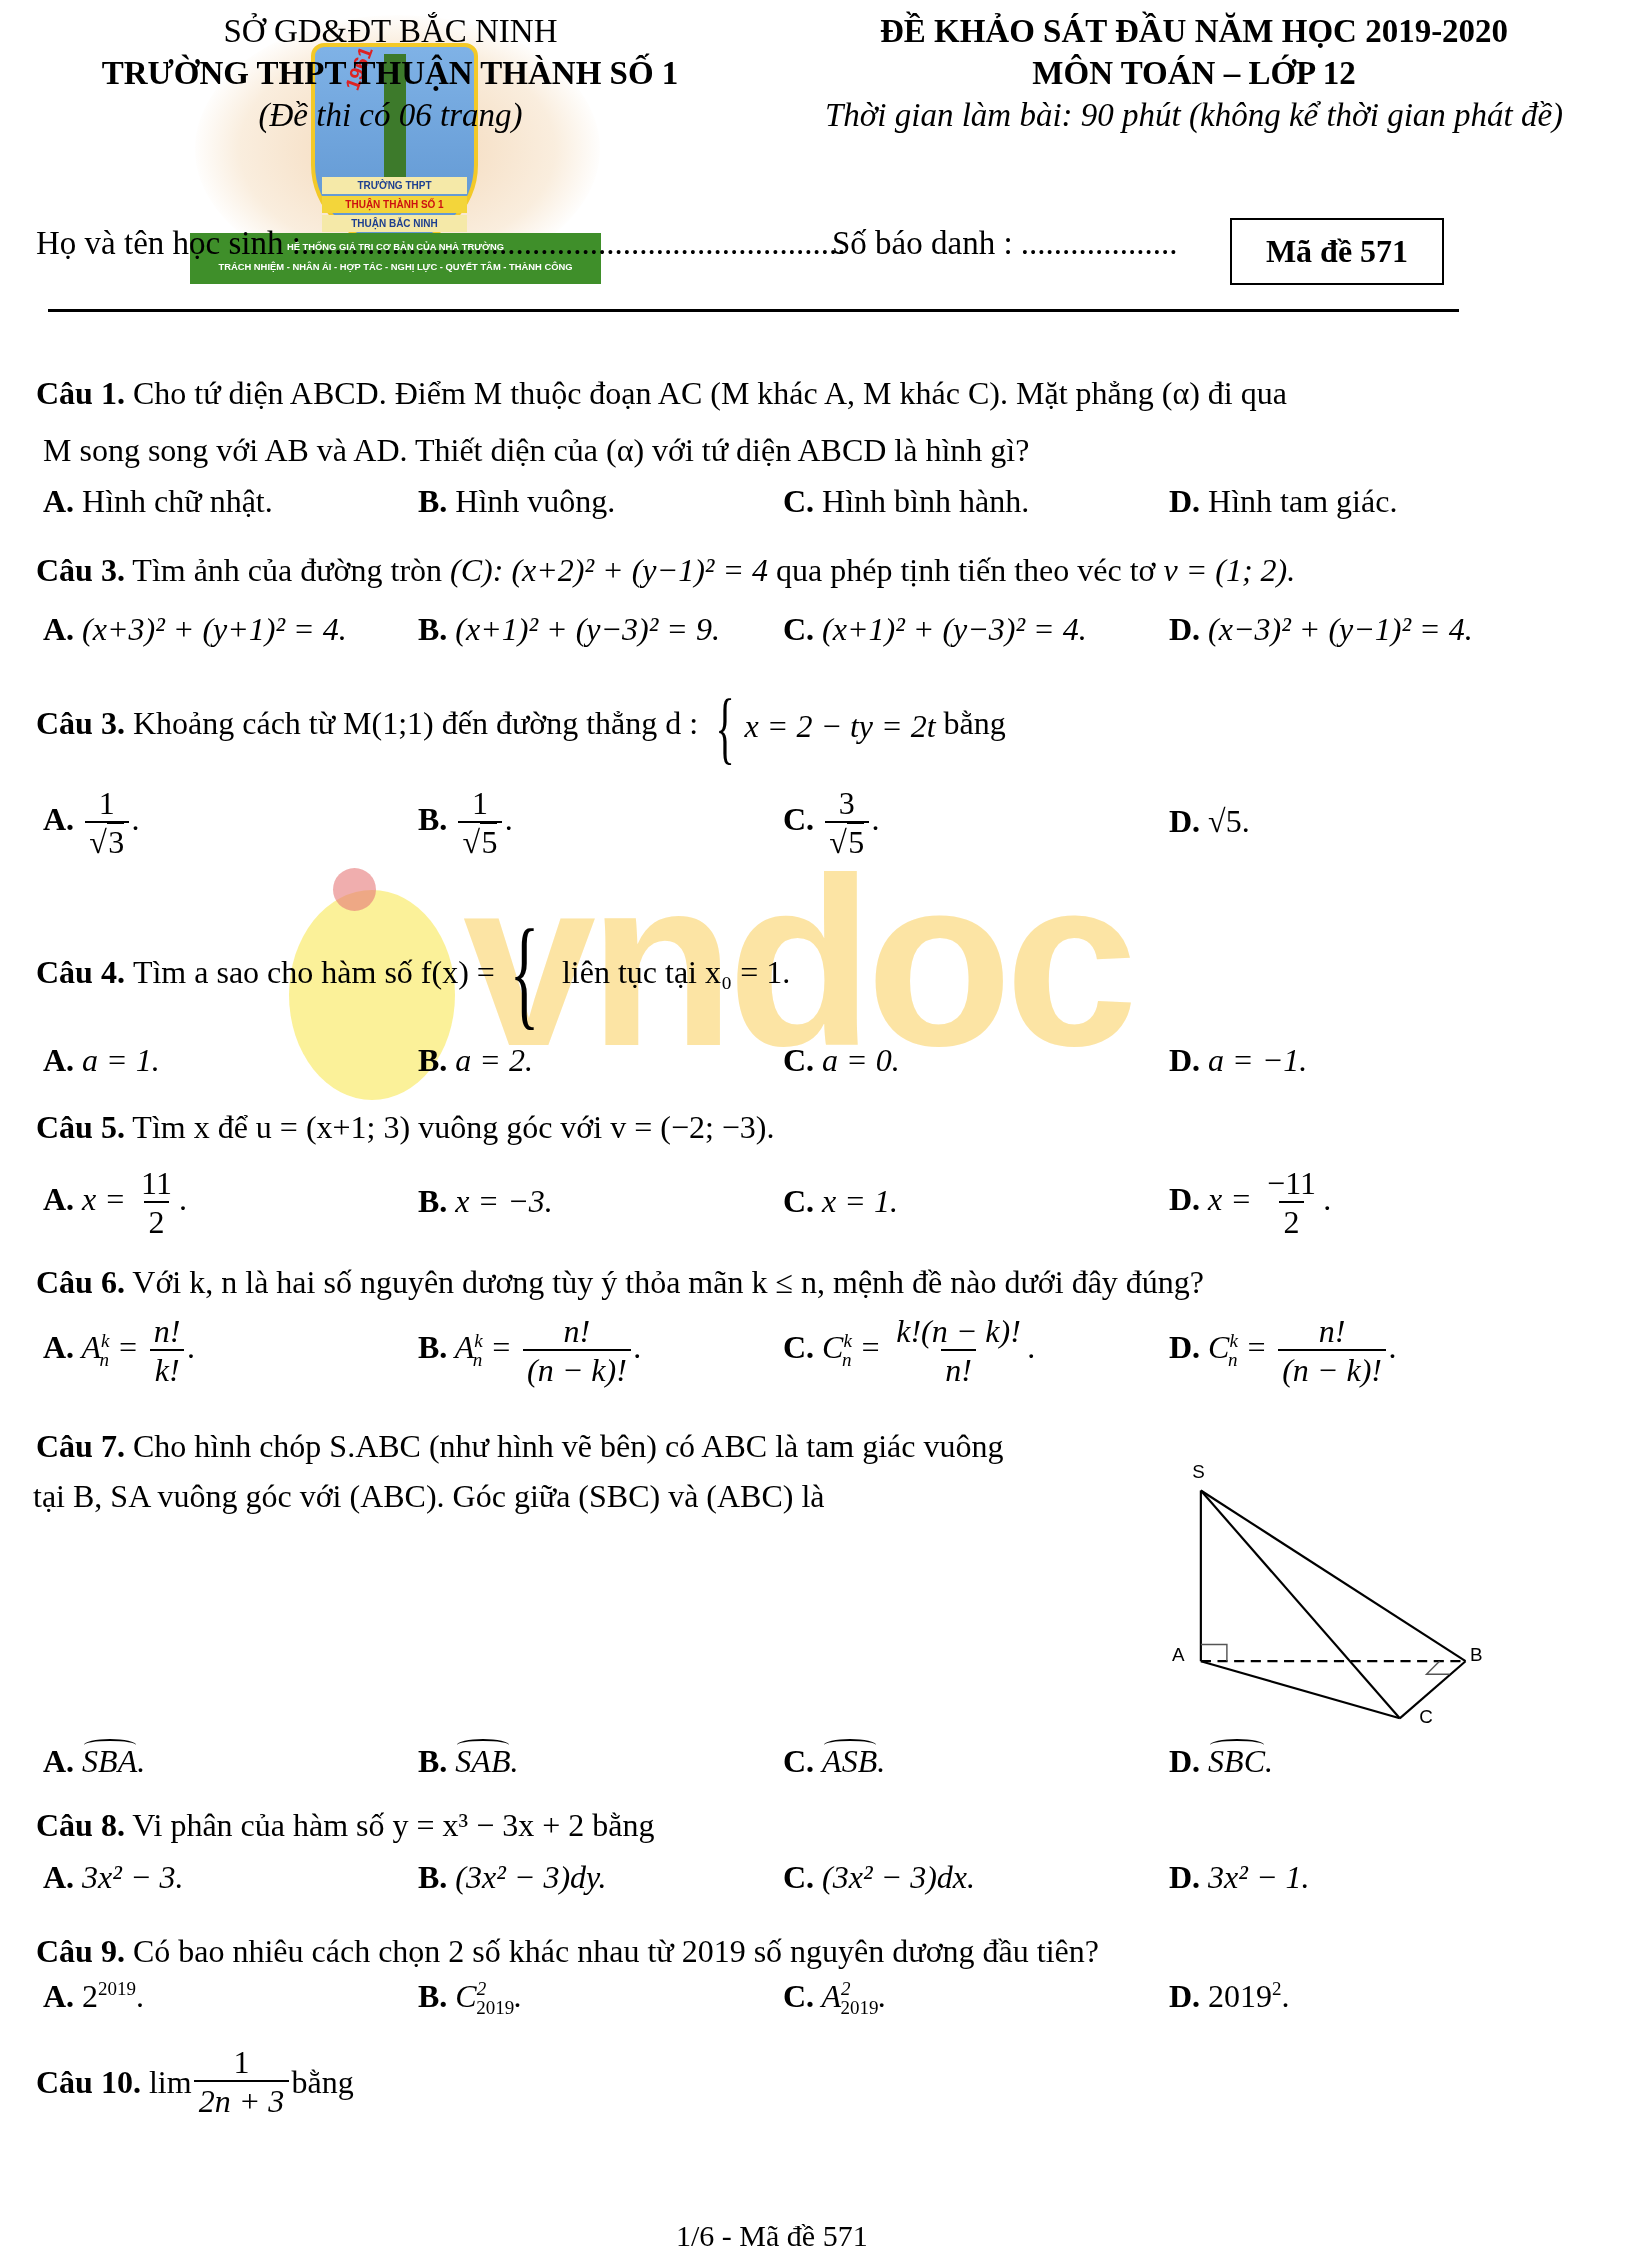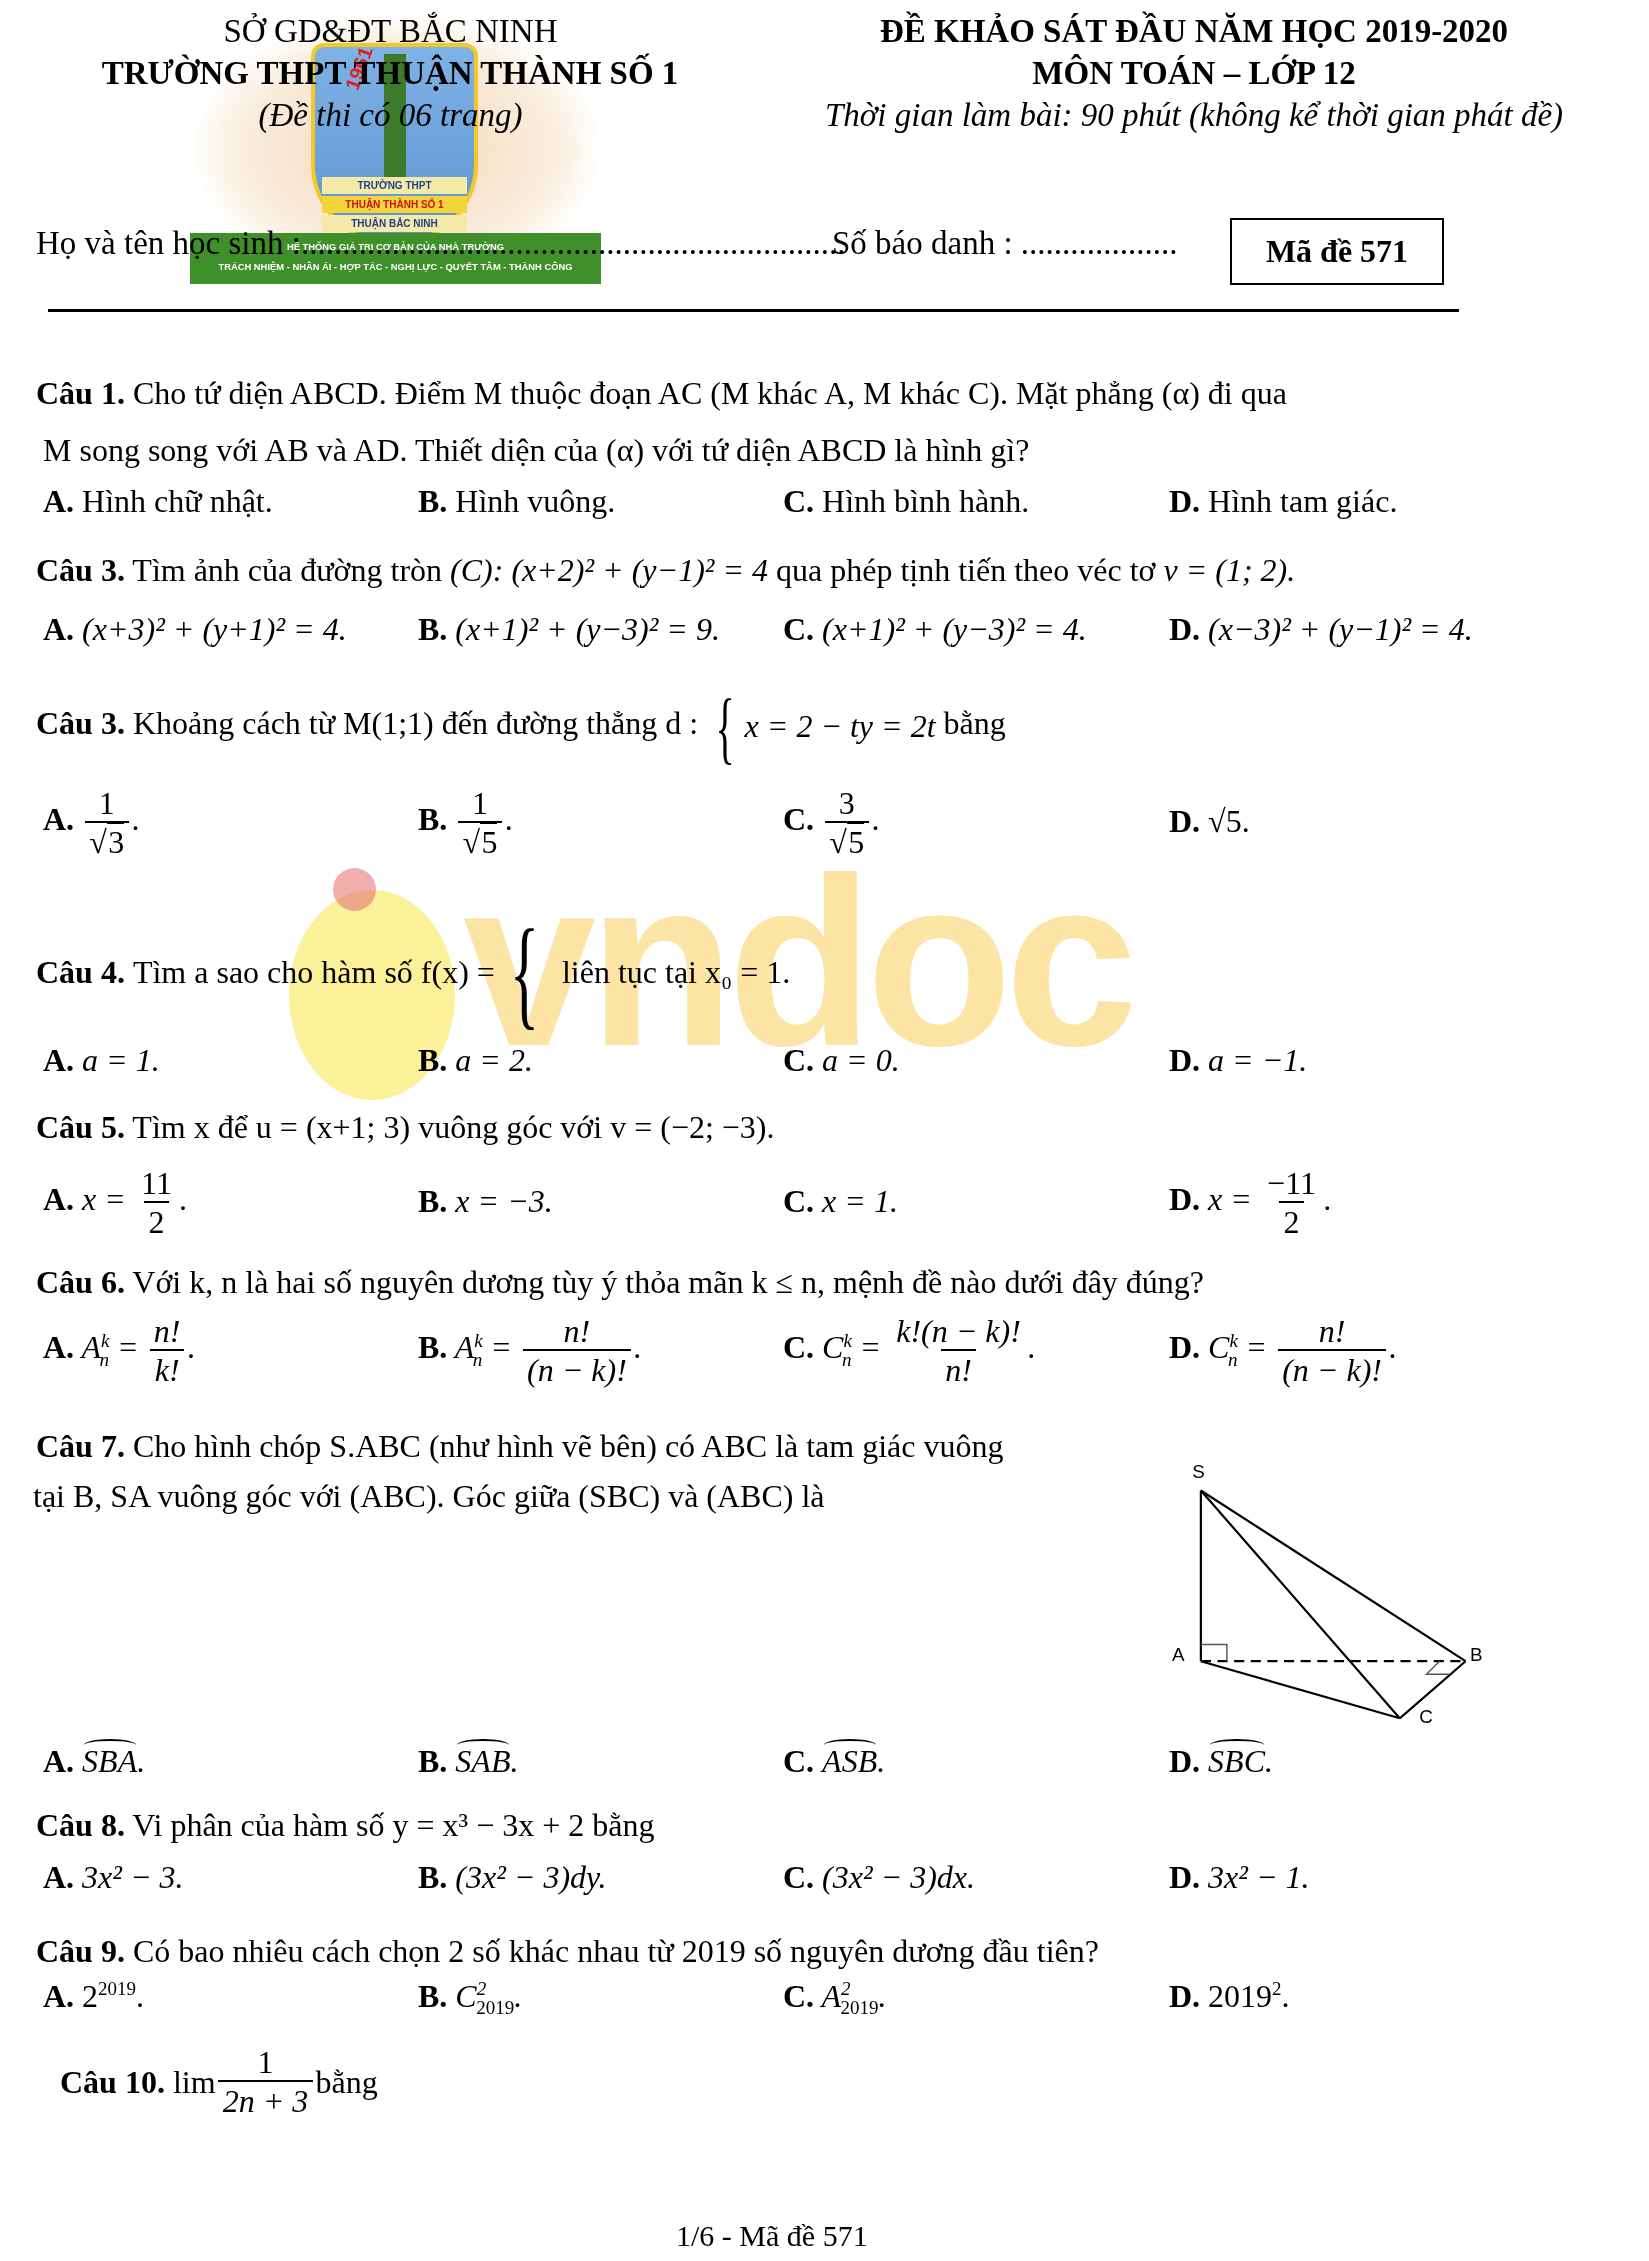--- a/index.html
+++ b/index.html
@@ -218,21 +218,21 @@
 <div class="abs q" style="left:36px;top:1931px;">
   <span class="b">Câu 9.</span>
   <span>Có bao nhiêu cách chọn 2 số khác nhau từ 2019 số nguyên dương đầu tiên?</span>
 </div>
 <div class="opt" style="left:43px;top:1978px;"><span class="lbl">A.</span> 2<sup>2019</sup>.</div>
 <div class="opt m" style="left:418px;top:1978px;"><span class="lbl" style="font-style:normal">B.</span> C<sup>2</sup><sub style="margin-left:-10px;font-style:normal">2019</sub>.</div>
 <div class="opt m" style="left:783px;top:1978px;"><span class="lbl" style="font-style:normal">C.</span> A<sup>2</sup><sub style="margin-left:-10px;font-style:normal">2019</sub>.</div>
 <div class="opt" style="left:1169px;top:1978px;"><span class="lbl">D.</span> 2019<sup>2</sup>.</div>
 
 <div class="abs q" style="left:36px;top:2044px;">
-  <div style="display:flex;align-items:center;margin-left:24px;">
+  <div style="display:flex;align-items:center;">
     <span class="b">Câu 10.</span>&nbsp;
     <span>lim</span>
     <span class="frac">
         <span class="num">1</span>
         <span class="den m">2n + 3</span>
       </span>
     <span>bằng</span>
   </div>
 </div>
 

